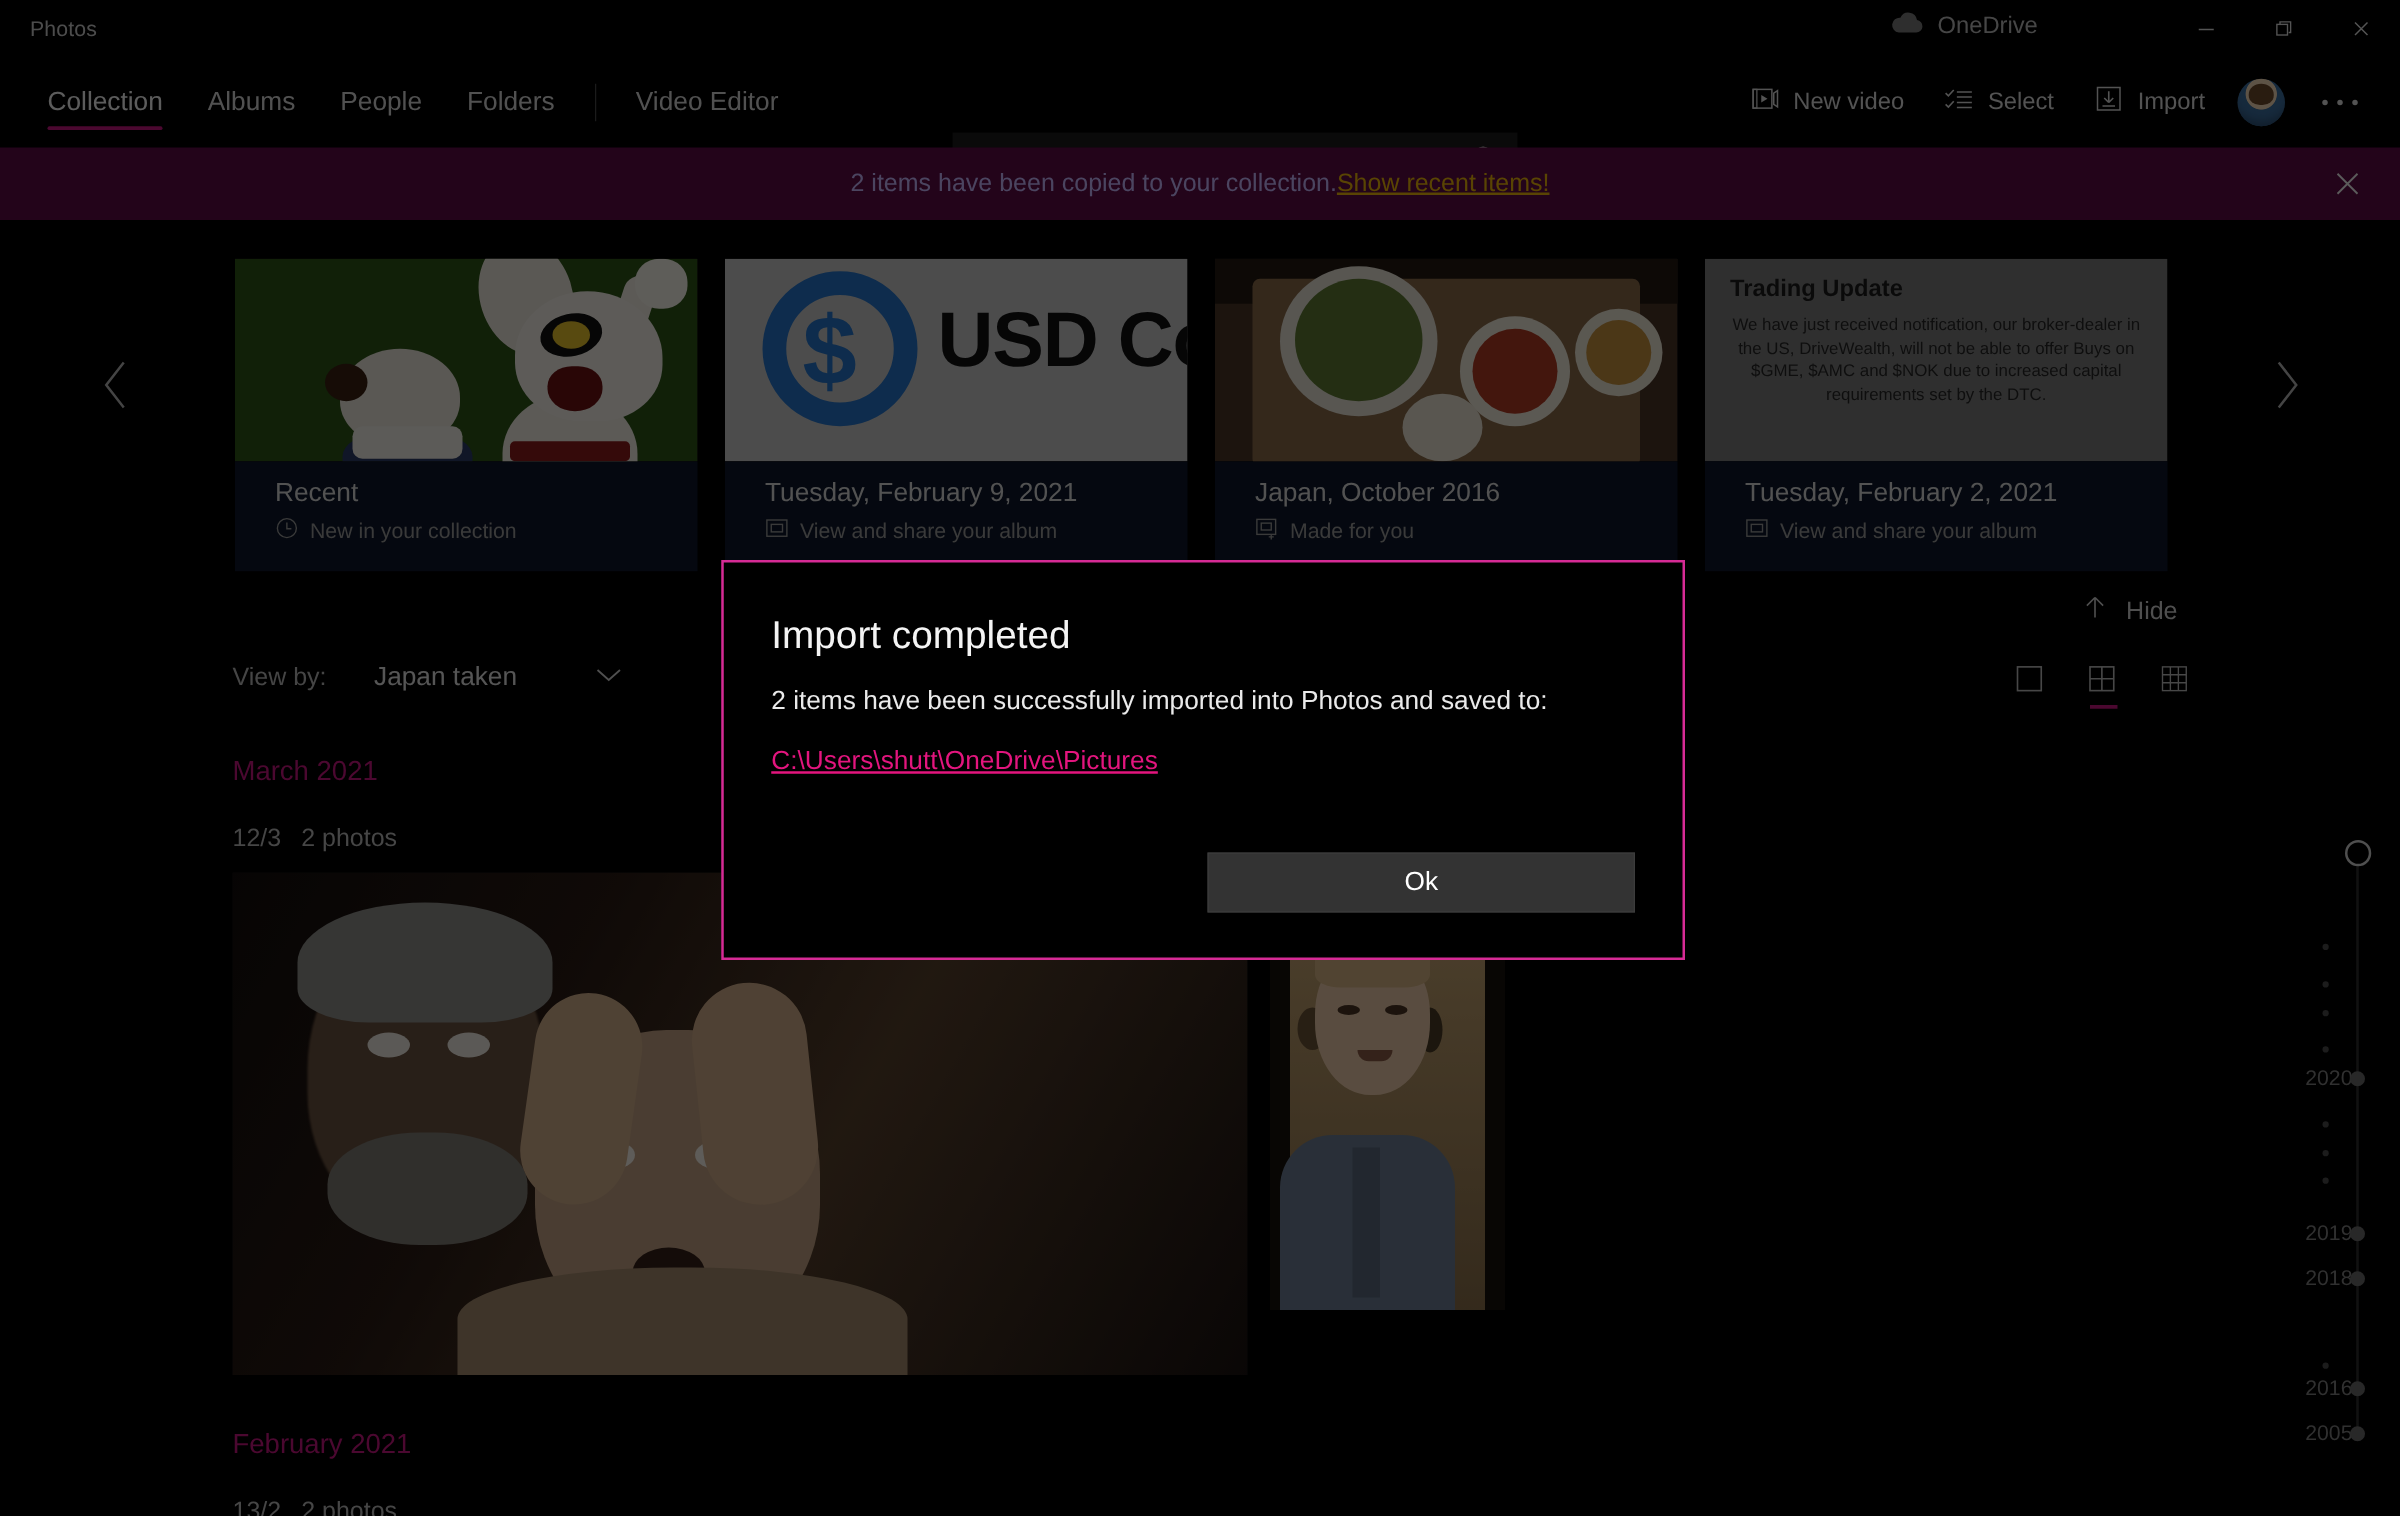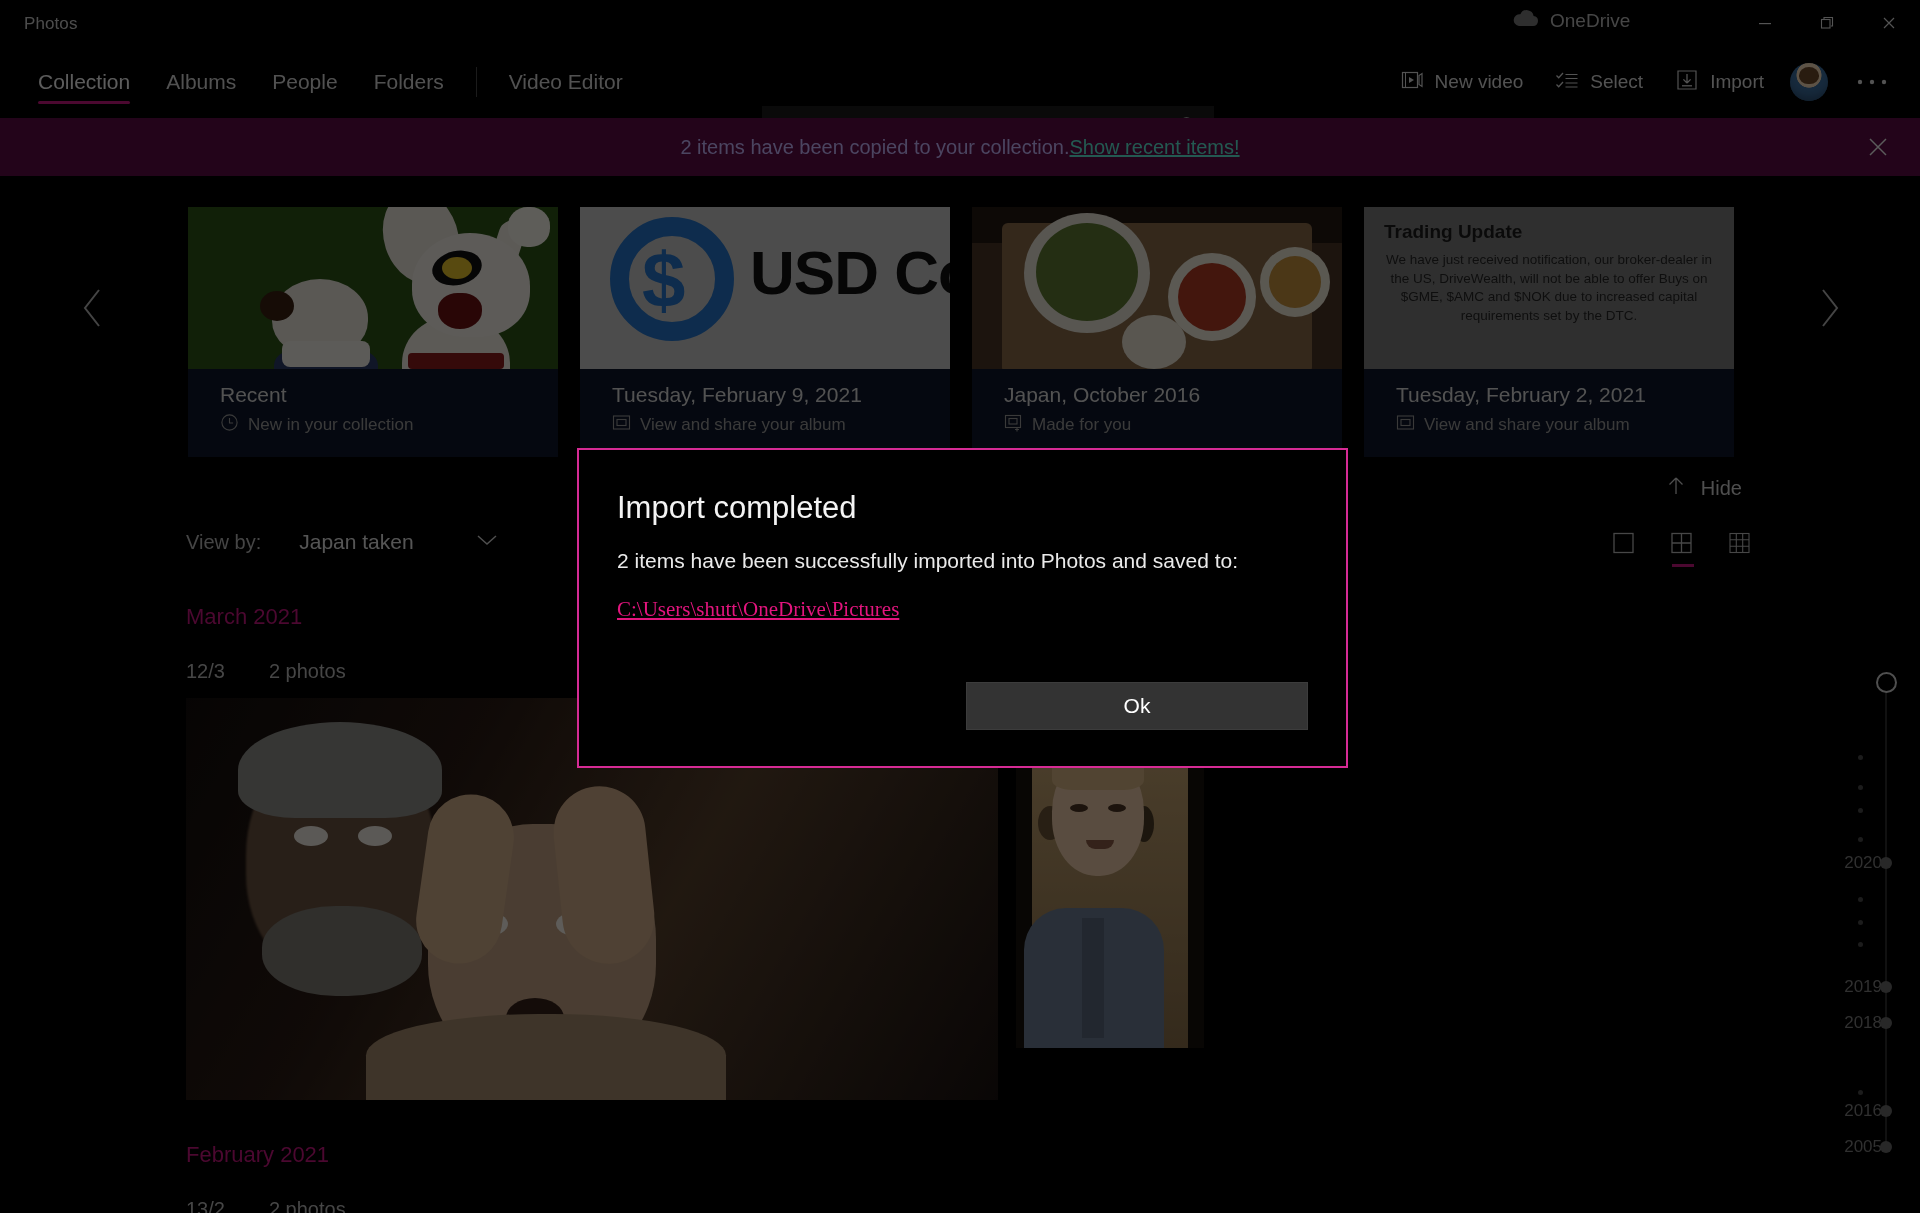--- a/index.html
+++ b/index.html
@@ -77,21 +77,21 @@
   }
   .ellipsis { padding:0 18px; height:50px; display:flex; align-items:center; color:#d9d9d9; font-size:26px; letter-spacing:3px;}
 
   
   .banner {
     position:absolute; top:118px; left:0; width:1920px; height:58px;
     background:#5d0b44; display:flex; align-items:center; justify-content:center;
   }
   .banner-text { font-size:20px; color:#c4b5fd; }
   .banner-link {
-    font-size:20px; color:#5eead4; text-decoration:underline; 
+    font-size:20px; color:#eab308; text-decoration:underline; 
   }
   .banner-close {
     position:absolute; right:22px; top:50%; transform:translateY(-50%);
     color:#efefef; width:40px; height:40px; display:flex; align-items:center; justify-content:center;
   }
 
   
   .tilestrip { position:absolute; top:207px; left:0; width:1920px; height:250px; }
   .arrow {
     position:absolute; top:78px; width:46px; height:46px;
@@ -166,21 +166,21 @@
   .viewby-chev { color:#cfcfcf; margin-left:44px; }
   .zoomicons { position:absolute; right:166px; top:530px; display:flex; align-items:center; gap:32px; }
   .zi { position:relative; width:26px; height:26px; color:#bcbcbc; }
   .zi.active::after{
     content:""; position:absolute; left:2px; right:2px; bottom:-11px; height:3px; background:#c5157e;
   }
 
   
   .group-head { position:absolute; left:186px; }
   .group-month { font-size:22px; color:#c5157e; }
-  .group-day { margin-top:30px; font-size:20px; color:#b7b7b7; display:flex; gap:44px; }
+  .group-day { margin-top:30px; font-size:20px; color:#b7b7b7; display:flex; gap:16px; }
 
   .photorow { position:absolute; left:186px; display:flex; gap:18px; align-items:flex-start; }
   .ph { position:relative; overflow:hidden; background:#131313; }
 
   
   .art-film { width:100%; height:100%; background:linear-gradient(120deg,#120d0c 0%,#2a1b14 30%,#57402c 58%,#1a1210 100%); position:relative;}
   .art-film .faceA { position:absolute; left:60px; top:42px; width:190px; height:240px; border-radius:48% 48% 44% 44%; background:#6b5340; filter:blur(1px);}
   .art-film .hairA { position:absolute; left:52px; top:24px; width:204px; height:96px; border-radius:50% 50% 28% 28%; background:#8e8e8a;}
   .art-film .eyeA1 { position:absolute; left:108px; top:128px; width:34px; height:20px; border-radius:50%; background:#efeae2;}
   .art-film .eyeA2 { position:absolute; left:172px; top:128px; width:34px; height:20px; border-radius:50%; background:#efeae2;}
@@ -222,21 +222,20 @@
   .scrim { position:absolute; inset:0; background:rgba(0,0,0,.62); }
   .dialog {
     position:absolute; left:577px; top:448px; width:771px; height:320px;
     background:#000; border:2px solid #d62b95;
   }
   .dlg-title { position:absolute; left:38px; top:40px; font-size:31px; color:#f4f4f4; }
   .dlg-body  { position:absolute; left:38px; top:99px; font-size:21px; color:#eaeaea; }
   .dlg-link  {
     position:absolute; left:38px; top:147px; font-size:21px; color:#e3157e;
     text-decoration:underline;
-    font-family:Liberation Serif, serif;
   }
   .dlg-btn {
     position:absolute; left:387px; top:232px; width:342px; height:48px;
     background:#333333; border:1px solid #3c3c3c;
     color:#ffffff; font-size:21px; font-family:"Liberation Sans", sans-serif;
     display:flex; align-items:center; justify-content:center;
   }
 </style>
 </head>
 <body>

